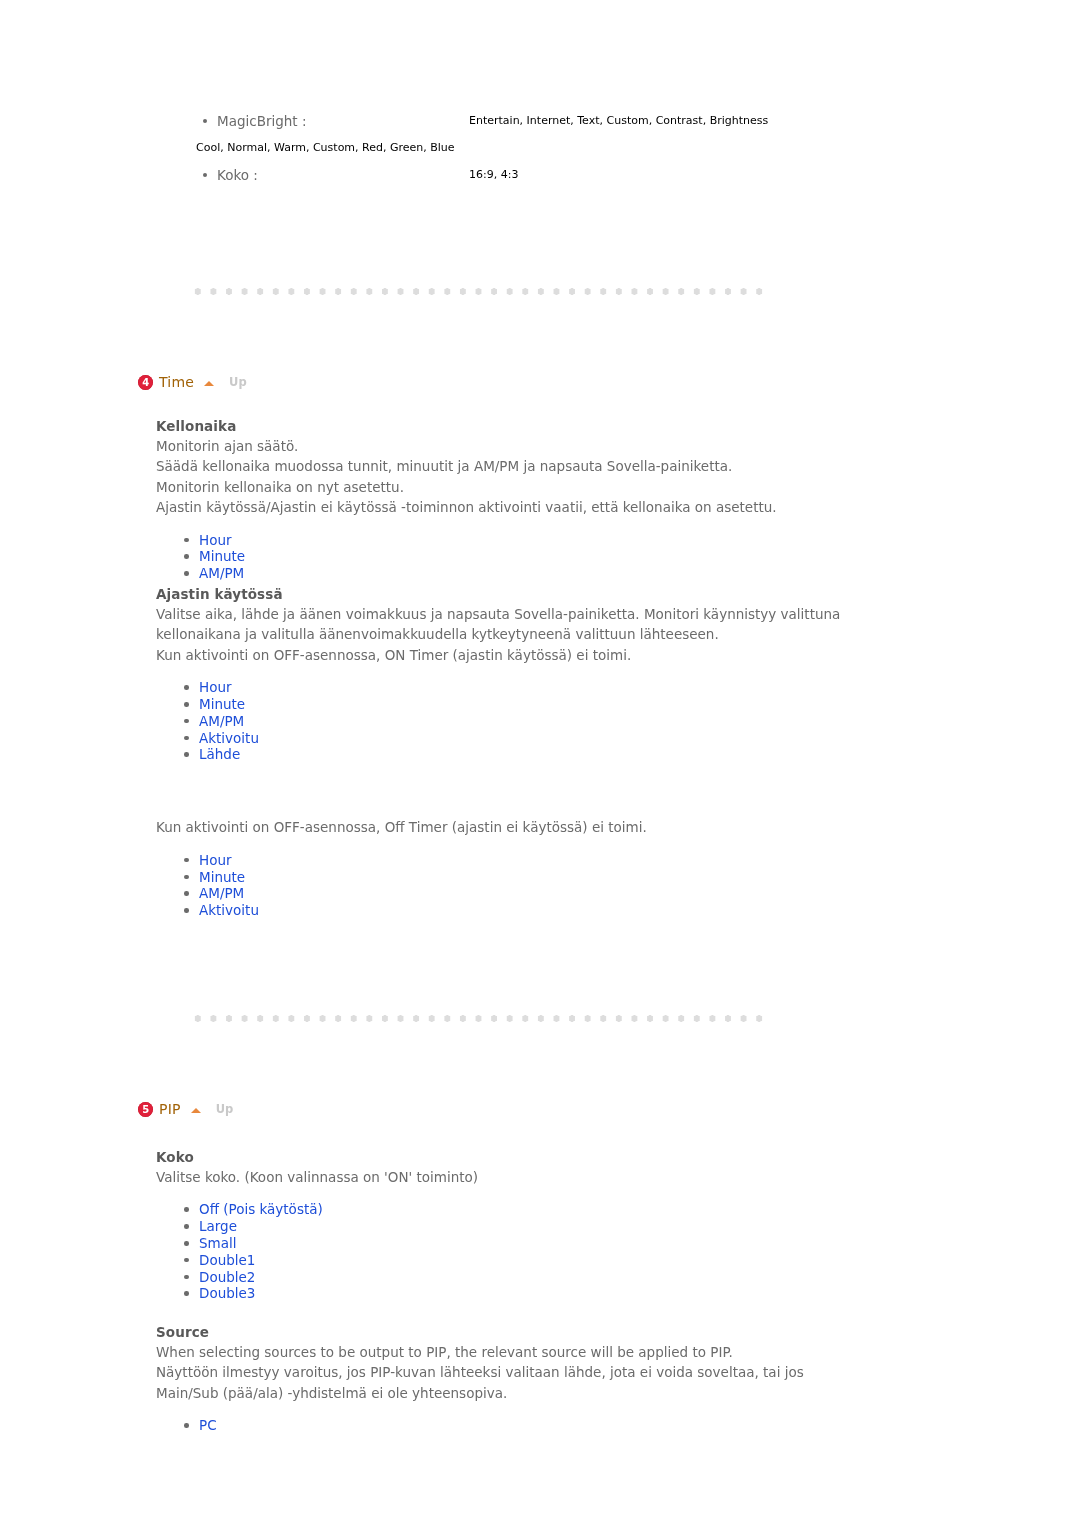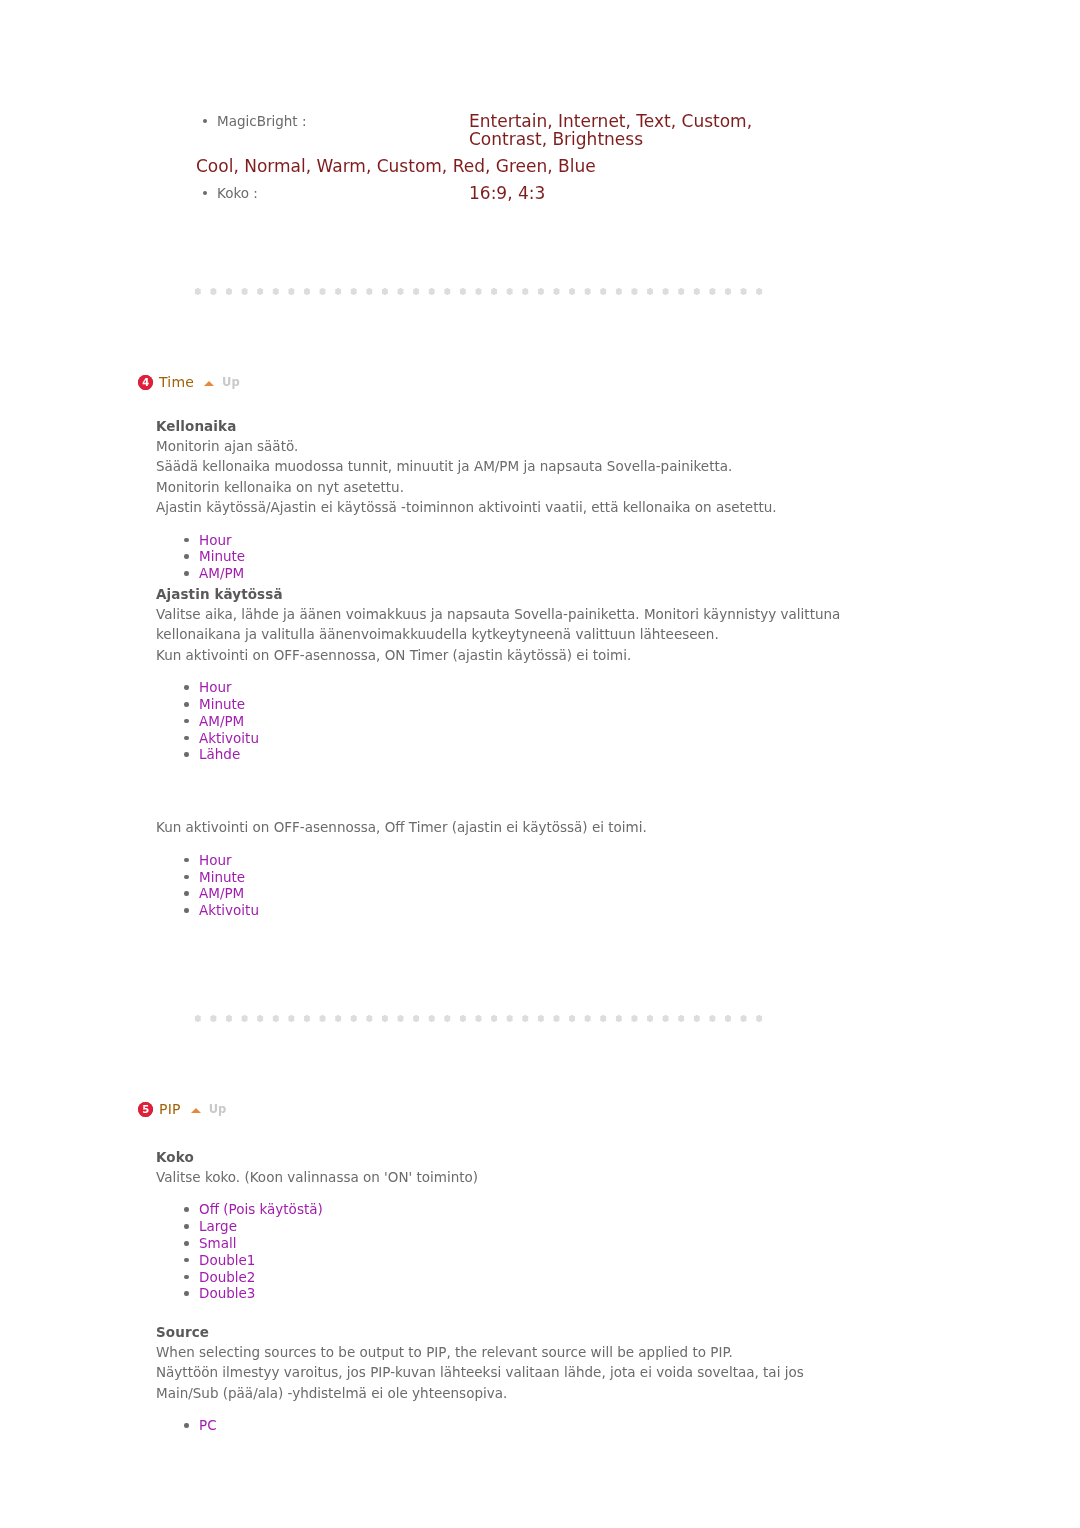--- a/index.html
+++ b/index.html
@@ -42,23 +42,23 @@
     position: absolute;
     left: 7px;
     top: 7px;
     width: 4px;
     height: 4px;
     border-radius: 50%;
     background: #6b6b6b;
   }
   .spec-value {
     flex: 1;
-    font-size: 17px;
+    font-size: 11px;
     line-height: 18px;
-    color: #7f1d1d;
+    color: #000000;
   }
 
   
   .divider {
     position: absolute;
     left: 190px;
     width: 578px;
     height: 7px;
     background-image: radial-gradient(circle closest-side, #dddddd 94%, transparent 96%);
     background-size: 15.6px 7px;
@@ -93,21 +93,21 @@
     box-shadow: 0 0 0 0.5px #c8162c inset;
   }
   .section-title {
     font-size: 14px;
     color: #a16207;
     letter-spacing: 0.2px;
   }
   .up-link {
     display: inline-flex;
     align-items: center;
-    gap: 8px;
+    gap: 15px;
     margin-left: 4px;
     text-decoration: none;
     text-align: center;
   }
   .up-arrow {
     display: inline-block;
     width: 0;
     height: 0;
     border-left: 5px solid transparent;
     border-right: 5px solid transparent;
@@ -141,21 +141,21 @@
     margin: 0;
   }
   .opt-list {
     list-style: none;
     margin: 14px 0 0 0;
     padding: 0 0 0 28px;
   }
   .opt-list li {
     font-size: 13.5px;
     line-height: 16.8px;
-    color: #a21caf;
+    color: #1d4ed8;
     position: relative;
     padding-left: 15px;
   }
   .opt-list li::before {
     content: "";
     position: absolute;
     left: 0;
     top: 6px;
     width: 4.5px;
     height: 4.5px;

